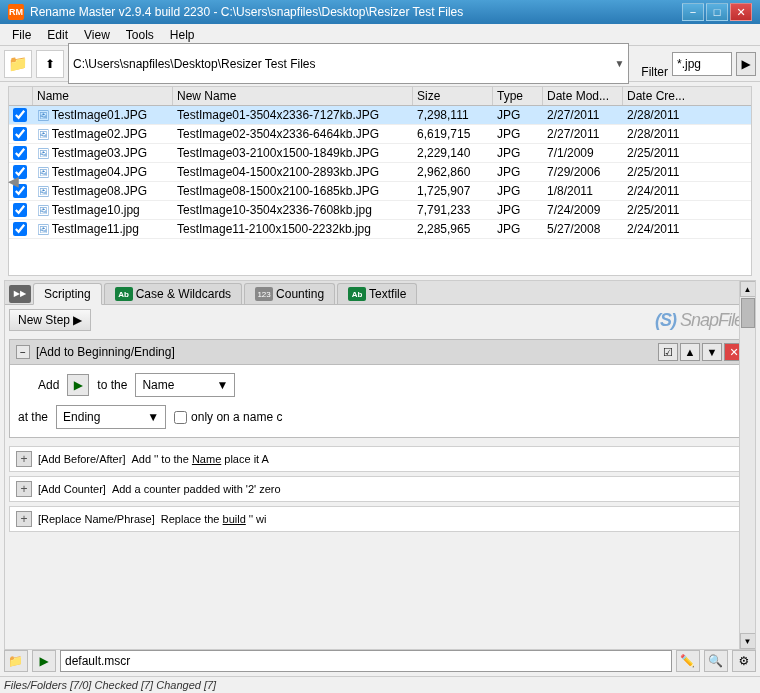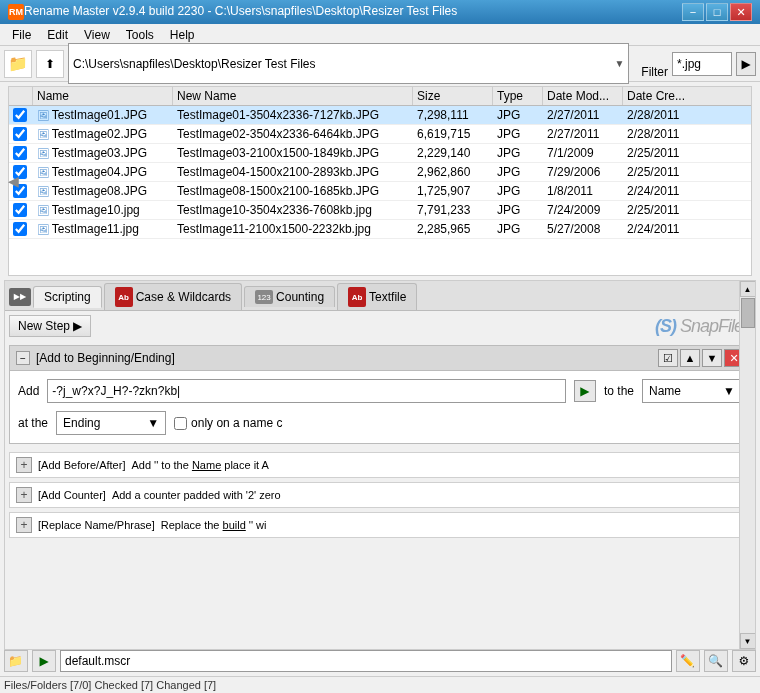--- a/index.html
+++ b/index.html
@@ -8,21 +8,21 @@
     
     .title-bar {
       background: linear-gradient(to bottom, #4a9fd5, #2a7ab5);
       color: white;
       height: 24px;
       display: flex;
       align-items: center;
       padding: 0 8px;
       justify-content: space-between;
     }
-    .title-bar-left { display: flex; }
+    .title-bar-left { display: flex; align-items: center; gap: 6px; }
     .title-icon { width: 16px; height: 16px; background: #ff6600; border-radius: 2px; display: flex; align-items: center; justify-content: center; color: white; font-size: 9px; font-weight: bold; }
     .title-text { font-size: 12px; }
     .title-bar-buttons { display: flex; gap: 2px; }
     .title-btn {
       width: 22px; height: 18px; border: 1px solid rgba(255,255,255,0.4);
       background: linear-gradient(to bottom, #5ab0e0, #3a90c0);
       color: white; cursor: pointer; display: flex; align-items: center; justify-content: center; font-size: 11px;
     }
     .title-btn.close { background: linear-gradient(to bottom, #e05050, #c03030); }
 
@@ -149,21 +149,21 @@
       font-size: 12px;
       border-radius: 3px 3px 0 0;
     }
     .tab-item.active {
       background: #f0f0f0;
       border-bottom: 1px solid #f0f0f0;
       margin-bottom: -1px;
       z-index: 1;
     }
     .tab-item.with-icon { display: flex; align-items: center; gap: 3px; }
-    .tab-ab { width: 18px; height: 20px; background: #b91c1c; color: white; font-size: 8px; display: flex; align-items: center; justify-content: center; font-weight: bold; border-radius: 2px; }
+    .tab-ab { width: 18px; height: 14px; background: #15803d; color: white; font-size: 8px; display: flex; align-items: center; justify-content: center; font-weight: bold; border-radius: 2px; }
     .tab-num { width: 18px; height: 14px; background: #888; color: white; font-size: 8px; display: flex; align-items: center; justify-content: center; border-radius: 2px; }
 
     
     .steps-bar {
       padding: 4px;
       display: flex;
       align-items: center;
       gap: 6px;
       justify-content: space-between;
     }
@@ -199,21 +199,21 @@
       border-bottom: 1px solid #bbb;
     }
     .step-header-left { display: flex; align-items: center; gap: 6px; }
     .step-collapse { width: 14px; height: 14px; border: 1px solid #999; background: #e8e8e8; display: flex; align-items: center; justify-content: center; font-size: 10px; cursor: pointer; }
     .step-title { font-size: 12px; }
     .step-header-right { display: flex; gap: 2px; }
     .step-btn { width: 20px; height: 18px; border: 1px solid #999; background: #e8e8e8; display: flex; align-items: center; justify-content: center; cursor: pointer; font-size: 11px; }
     .step-btn.close-btn { background: #dd4444; color: white; }
 
     .step-body { padding: 8px; }
-    .step-row { display: flex; align-items: center; gap: 8px; margin-bottom: 8px; }
+    .step-row { display: flex; align-items: center; gap: 8px; margin-bottom: 8px; margin-left: 20px; }
     .step-label { font-size: 12px; white-space: nowrap; }
     .step-input {
       flex: 1; height: 24px; border: 1px solid #999; padding: 0 4px; font-size: 12px;
       background: white;
     }
     .play-btn {
       width: 22px; height: 22px; border: 1px solid #999; background: #e8e8e8;
       display: flex; align-items: center; justify-content: center; cursor: pointer; font-size: 12px; color: #006600;
     }
     .name-combo {
@@ -271,20 +271,21 @@
     }
     .bottom-btn { width: 24px; height: 22px; border: 1px solid #bbb; background: #e8e8e8; display: flex; align-items: center; justify-content: center; cursor: pointer; font-size: 12px; }
     .bottom-input {
       flex: 1; height: 22px; border: 1px solid #999; background: white; padding: 0 4px; font-size: 12px;
     }
     .bottom-icon-btn { width: 24px; height: 22px; border: 1px solid #bbb; background: #e8e8e8; display: flex; align-items: center; justify-content: center; cursor: pointer; }
     .status-bar {
       padding: 2px 4px;
       font-size: 11px;
       color: #333;
+      font-style: italic;
     }
   </style>
 </head>
 <body>
 
 <div class="title-bar">
   <div class="title-bar-left">
     <div class="title-icon">
       <span>RM</span>
     </div>
@@ -450,21 +451,20 @@
       <div class="step-header-right">
         <div class="step-btn">☑</div>
         <div class="step-btn">▲</div>
         <div class="step-btn">▼</div>
         <div class="step-btn close-btn">✕</div>
       </div>
     </div>
     <div class="step-body">
       <div class="step-row">
         <span class="step-label">Add</span>
-        <input class="step-input" type="text" value="-?j_w?x?J_H?-?zkn?kb|" style="">
         <div class="play-btn">▶</div>
         <span class="step-label">to the</span>
         <div class="name-combo">
           <span>Name</span>
           <span>▼</span>
         </div>
       </div>
       <div class="at-row">
         <span class="step-label">at the</span>
         <div class="ending-combo">

